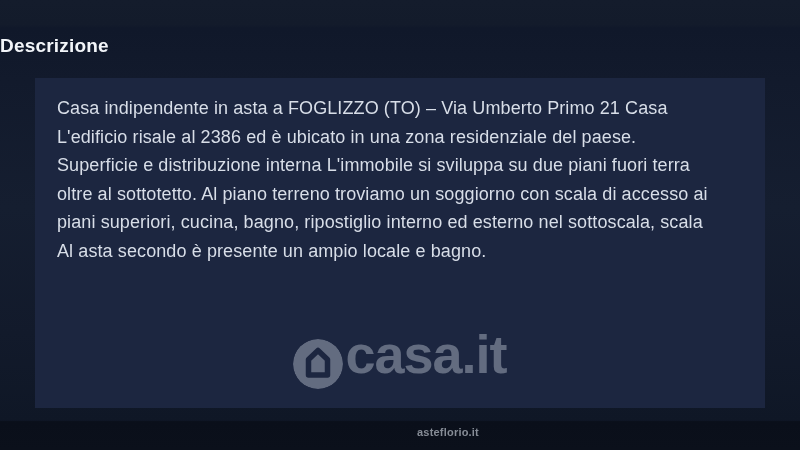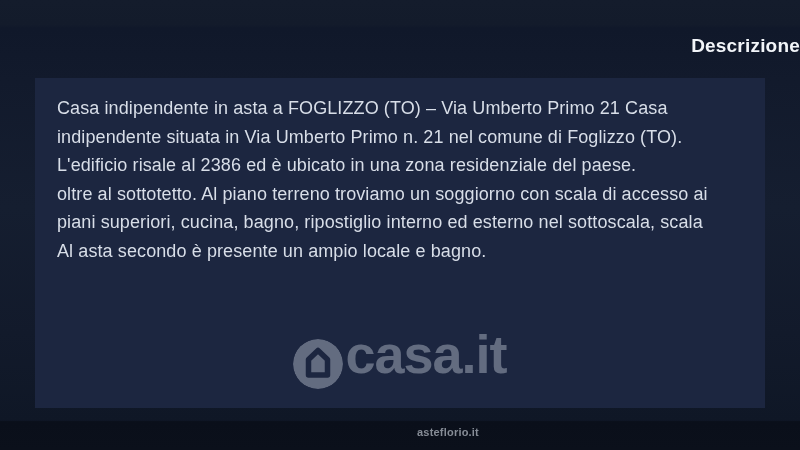--- a/index.html
+++ b/index.html
@@ -22,21 +22,21 @@
       #121a2b 74%,
       #0f1726 93.4%,
       #0a0f1a 93.7%,
       #0b101b 100%);
   }
   .page-title {
     position: absolute;
     top: 35px;
     left: 0;
     width: 100%;
-    text-align: right;
+    text-align: left;
     font-size: 19px;
     font-weight: bold;
     color: #f2f5f9;
     letter-spacing: 0.2px;
   }
   .description-card {
     position: absolute;
     left: 35px;
     top: 78px;
     width: 730px;
@@ -92,22 +92,22 @@
 </style>
 </head>
 <body>
 
 <div class="stage">
 
   <div class="page-title">Descrizione</div>
 
   <div class="description-card">
     <div class="description-line">Casa indipendente in asta a FOGLIZZO (TO) – Via Umberto Primo 21 Casa</div>
-    <div class="description-line">indipendente situata in Via Umberto Primo n. 21 nel comune di Foglizzo (TO).</div>
     <div class="description-line">L'edificio risale al 2386 ed è ubicato in una zona residenziale del paese.</div>
+    <div class="description-line">Superficie e distribuzione interna L'immobile si sviluppa su due piani fuori terra</div>
     <div class="description-line">oltre al sottotetto. Al piano terreno troviamo un soggiorno con scala di accesso ai</div>
     <div class="description-line">piani superiori, cucina, bagno, ripostiglio interno ed esterno nel sottoscala, scala</div>
     <div class="description-line">Al asta secondo è presente un ampio locale e bagno.</div>
   </div>
 
   <div class="watermark">
     <span>
       <svg class="watermark-icon" width="50" height="50" viewBox="0 0 50 50">
         <defs>
           <mask id="house-cutout">

